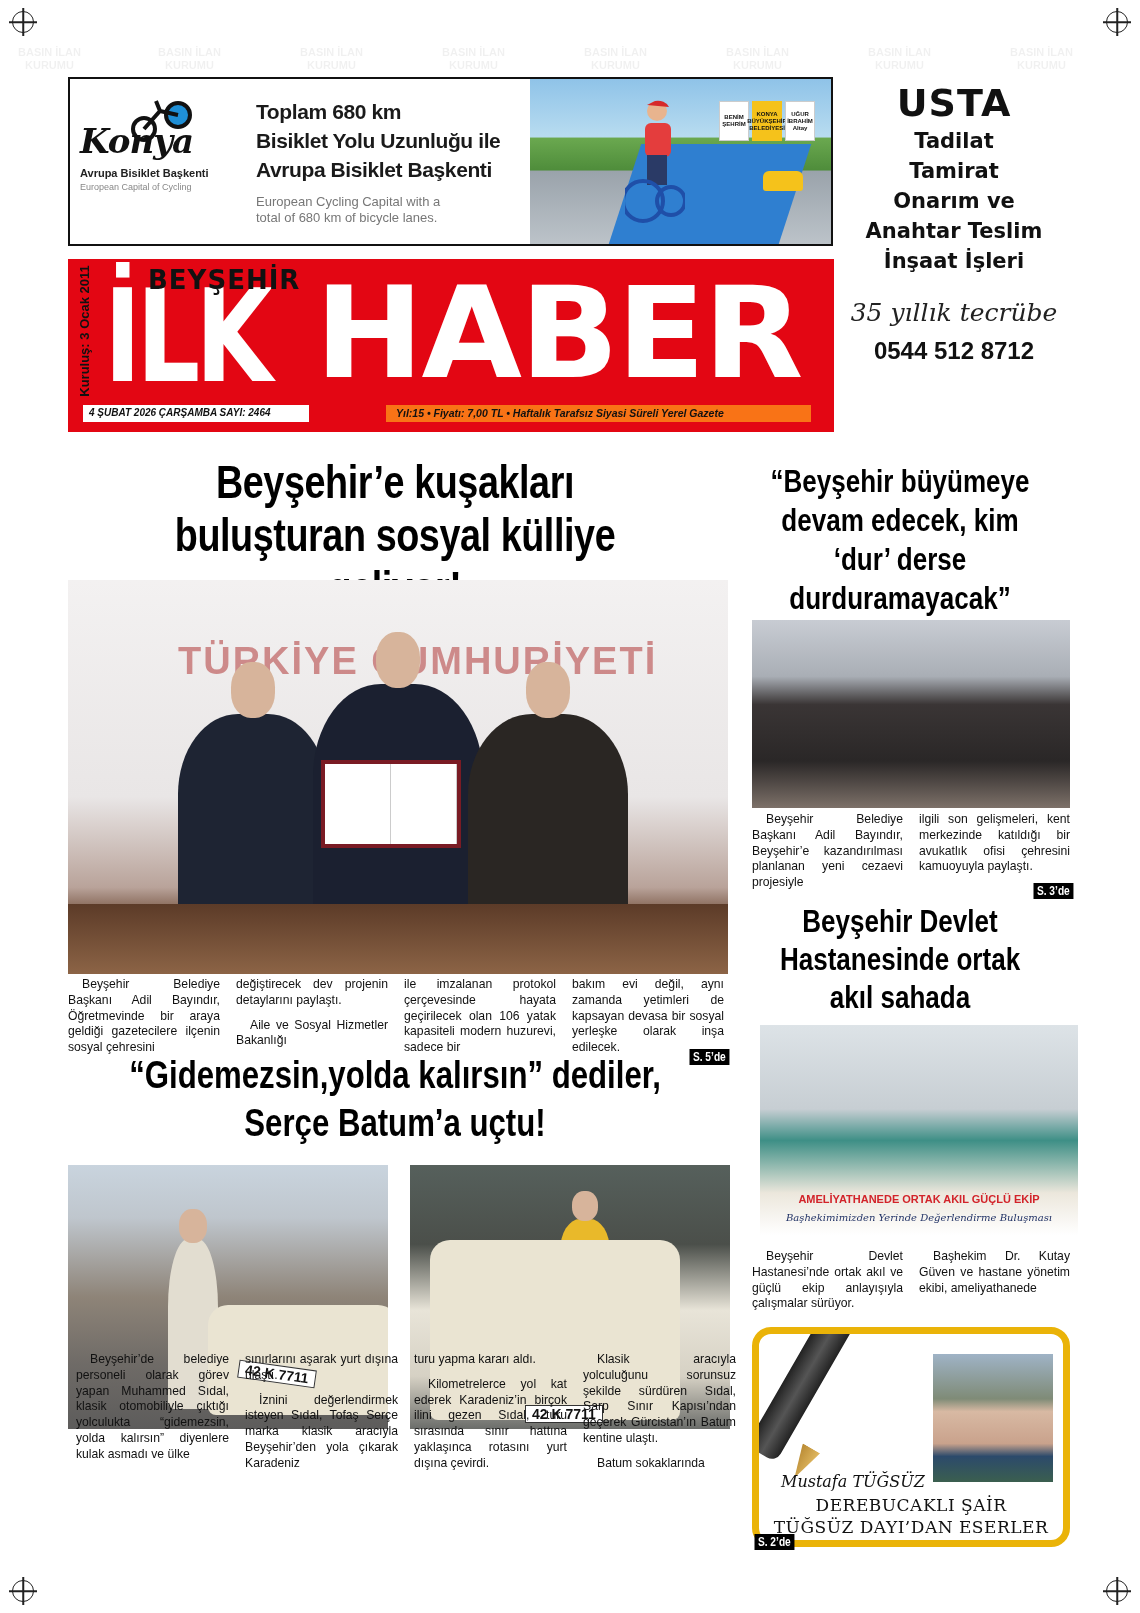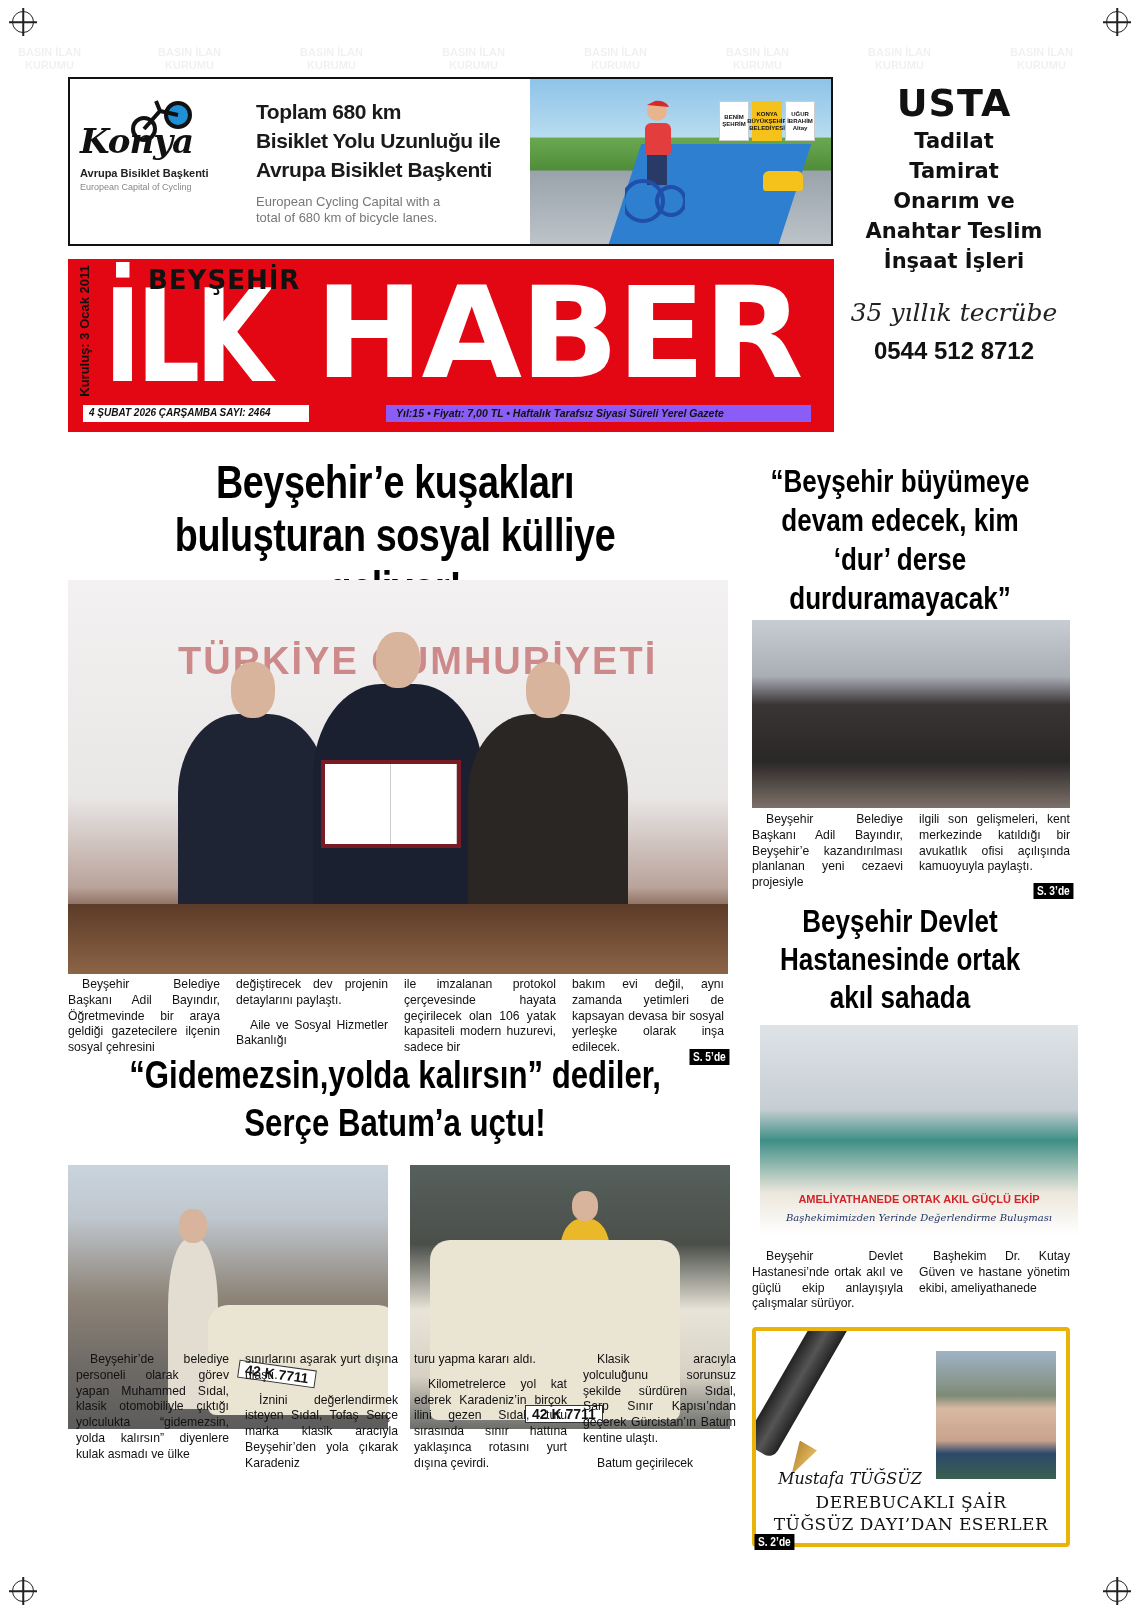--- a/index.html
+++ b/index.html
@@ -36,21 +36,21 @@
   .side-phone { font-family: "Liberation Sans", sans-serif; font-weight: bold; font-size: 24px; color: #111; margin-top: 10px; }
 
   
   .masthead { position: absolute; left: 68px; top: 259px; width: 766px; height: 173px; background: #e30613; overflow: hidden; }
   .mh-founded { position: absolute; left: 6px; top: 8px; width: 20px; height: 128px; }
   .mh-founded span { position: absolute; left: 50%; top: 50%; transform: translate(-50%,-50%) rotate(-90deg); white-space: nowrap; font-weight: bold; font-size: 13px; color: #111; }
   .mh-beysehir { position: absolute; left: 80px; top: 6px; font-family: "DejaVu Sans", sans-serif; font-weight: bold; font-size: 26px; color: #111; letter-spacing: 1px; }
   .mh-ilk { position: absolute; left: 36px; top: 14px; font-family: "DejaVu Sans", sans-serif; font-weight: bold; font-size: 128px; line-height: 128px; color: #fff; letter-spacing: -6px; transform: scaleX(0.78); transform-origin: left top; }
   .mh-haber { position: absolute; left: 247px; top: 10px; font-family: "DejaVu Sans", sans-serif; font-weight: bold; font-size: 126px; line-height: 130px; color: #fff; letter-spacing: -2px; transform: scaleX(1.03); transform-origin: left top; }
   .mh-date { position: absolute; left: 15px; top: 146px; width: 226px; height: 17px; background: #fff; font-size: 10px; font-weight: bold; font-style: italic; padding: 2px 6px; color: #111; }
-  .mh-info { position: absolute; left: 318px; top: 146px; width: 425px; height: 17px; background: #8b5cf6; font-size: 10.5px; font-weight: bold; font-style: italic; padding: 2px 10px; color: #111; white-space: nowrap; }
+  .mh-info { position: absolute; left: 318px; top: 146px; width: 425px; height: 17px; background: #f97316; font-size: 10.5px; font-weight: bold; font-style: italic; padding: 2px 10px; color: #111; white-space: nowrap; }
 
   
   .headline { position: absolute; font-family: "Liberation Sans", sans-serif; font-weight: bold; color: #000; text-align: center; transform-origin: center top; }
   .hl-main { left: 60px; top: 456px; width: 670px; font-size: 46px; line-height: 53px; transform: scaleX(0.82); letter-spacing: -0.5px; }
   .hl-right1 { left: 740px; top: 462px; width: 320px; font-size: 31px; line-height: 39px; transform: scaleX(0.84); }
   .hl-right2 { left: 740px; top: 903px; width: 320px; font-size: 31px; line-height: 38px; transform: scaleX(0.84); }
   .hl-second { left: 40px; top: 1051px; width: 710px; font-size: 38px; line-height: 48px; transform: scaleX(0.82); }
 
   
   .photo { position: absolute; overflow: hidden; }
@@ -74,21 +74,21 @@
 
   
   .cols { position: absolute; display: flex; gap: 16px; }
   .col { font-family: "Liberation Sans", sans-serif; font-size: 12.2px; line-height: 15.8px; color: #111; text-align: justify; }
   .col p { text-indent: 14px; margin-bottom: 9px; }
   .col p.cont { text-indent: 0; }
 
   .page-ref { position: absolute; background: #000; color: #fff; font-weight: bold; font-size: 12px; padding: 1px 4px; font-family: "Liberation Sans", sans-serif; transform: scaleX(0.85); }
 
   
-  .author-box { position: absolute; left: 752px; top: 1327px; width: 318px; height: 220px; border: 4px solid #eab308; border-radius: 4px; overflow: hidden; background: #fff; }
+  .author-box { position: absolute; left: 752px; top: 1327px; width: 318px; height: 220px; border: 7px solid #eab308; border-radius: 19px; overflow: hidden; background: #fff; }
   .pen { position: absolute; left: 60px; top: -10px; width: 34px; height: 150px; background: linear-gradient(90deg, #222, #555, #222); transform: rotate(30deg); transform-origin: top; border-radius: 0 0 10px 10px; }
   .pen-nib { position: absolute; left: 34px; top: 112px; width: 20px; height: 34px; background: linear-gradient(90deg, #b98a34, #e0b860); transform: rotate(30deg); clip-path: polygon(0 0, 100% 0, 50% 100%); }
   .author-photo { position: absolute; right: 10px; top: 20px; width: 120px; height: 128px; background: linear-gradient(180deg, #9fb3c6 0%, #7f8b77 35%, #d8b9a3 45%, #c9a28c 70%, #2c4a6b 80%, #3b5f4f 100%); }
   .author-name { position: absolute; left: 22px; top: 138px; font-family: "DejaVu Serif", serif; font-style: italic; font-size: 16px; color: #111; }
   .author-title { position: absolute; left: 0; right: 0; top: 160px; text-align: center; font-family: "DejaVu Serif", serif; font-size: 17px; line-height: 22px; color: #111; letter-spacing: 0.5px; }
 
   .watermark { position: absolute; font-size: 11px; font-weight: bold; color: rgba(0,0,0,0.06); text-align: center; line-height: 13px; pointer-events: none; }
 </style>
 </head>
 <body>
@@ -229,21 +229,21 @@
 </div>
 <div class="page-ref" style="left:686px;top:1049px;">S. 5’de</div>
 
 <div class="headline hl-right1">“Beyşehir büyümeye devam edecek, kim ‘dur’ derse durduramayacak”</div>
 <div class="photo photo-r1"></div>
 <div class="cols" style="left:752px;top:812px;width:318px;">
   <div class="col" style="width:151px;">
       <p>Beyşehir Belediye Başkanı Adil Bayındır, Beyşehir’e kazandırılması planlanan yeni cezaevi projesiyle</p>
     </div>
   <div class="col" style="width:151px;">
-      <p class="cont">ilgili son gelişmeleri, kent merkezinde katıldığı bir avukatlık ofisi açılışında kamuoyuyla paylaştı.</p>
+      <p class="cont">ilgili son gelişmeleri, kent merkezinde katıldığı bir avukatlık ofisi çehresini kamuoyuyla paylaştı.</p>
     </div>
 </div>
 <div class="page-ref" style="left:1030px;top:883px;">S. 3’de</div>
 
 <div class="headline hl-right2">Beyşehir Devlet Hastanesinde ortak akıl sahada</div>
 <div class="photo photo-r2">
   <div class="r2-title">AMELİYATHANEDE ORTAK AKIL GÜÇLÜ EKİP</div>
   <div class="r2-sub">Başhekimimizden Yerinde Değerlendirme Buluşması</div>
 </div>
 <div class="cols" style="left:752px;top:1249px;width:318px;">
@@ -279,21 +279,21 @@
   <div class="col" style="width:153px;">
       <p class="cont">sınırlarını aşarak yurt dışına ulaştı.</p>
       <p>İznini değerlendirmek isteyen Sıdal, Tofaş Serçe marka klasik aracıyla Beyşehir’den yola çıkarak Karadeniz</p>
     </div>
   <div class="col" style="width:153px;">
       <p class="cont">turu yapma kararı aldı.</p>
       <p>Kilometrelerce yol kat ederek Karadeniz’in birçok ilini gezen Sıdal, turu sırasında sınır hattına yaklaşınca rotasını yurt dışına çevirdi.</p>
     </div>
   <div class="col" style="width:153px;">
       <p>Klasik aracıyla yolculuğunu sorunsuz şekilde sürdüren Sıdal, Sarp Sınır Kapısı’ndan geçerek Gürcistan’ın Batum kentine ulaştı.</p>
-      <p>Batum geçirilecek</p>
+      <p>Batum sokaklarında</p>
     </div>
 </div>
 
 <div class="author-box">
   <div class="pen"></div>
   <div class="pen-nib"></div>
   <div class="author-photo"></div>
   <div class="author-name">Mustafa TÜĞSÜZ</div>
   <div class="author-title">
     <div>DEREBUCAKLI ŞAİR</div>

